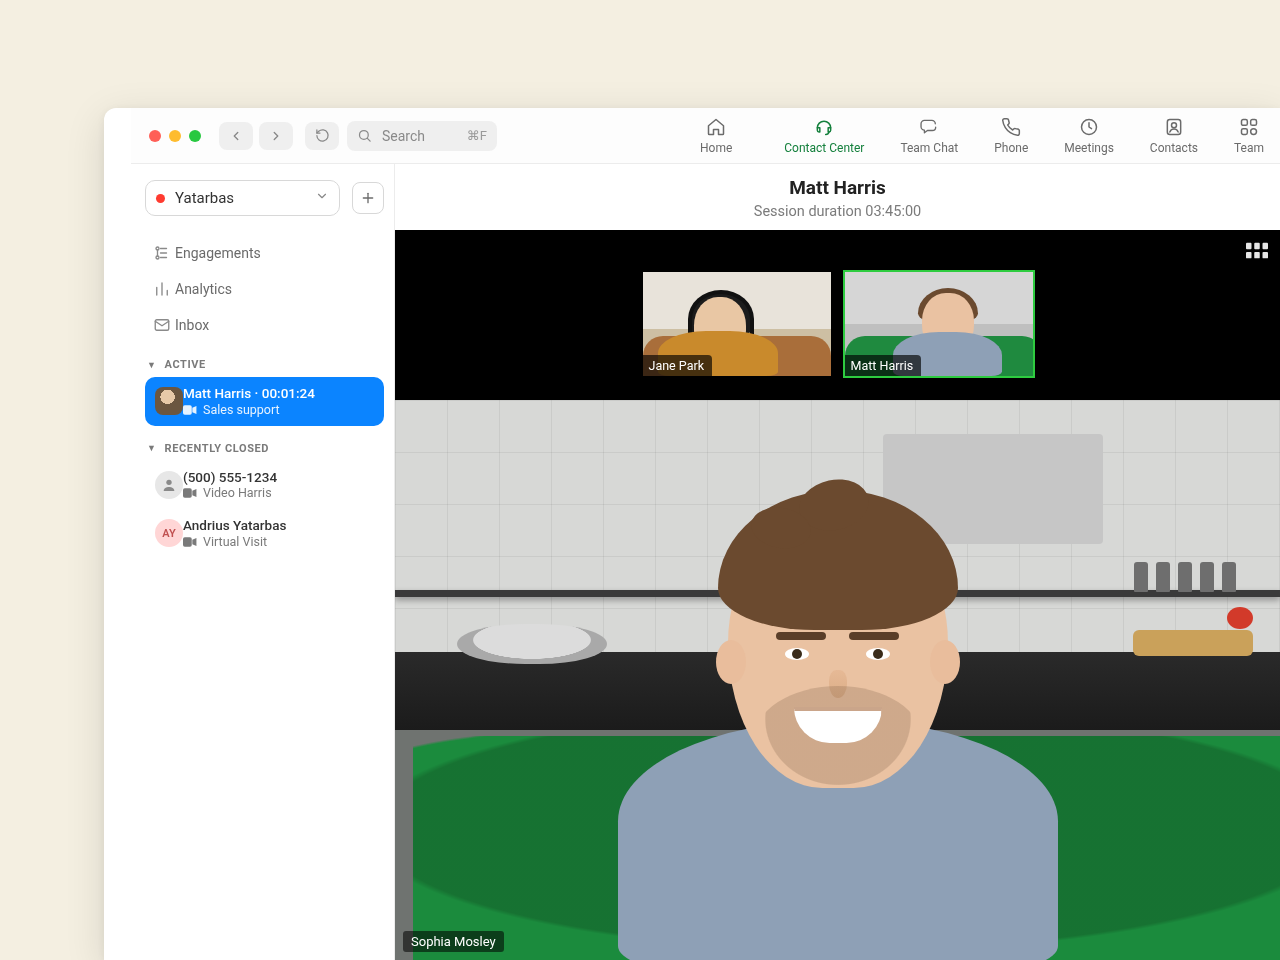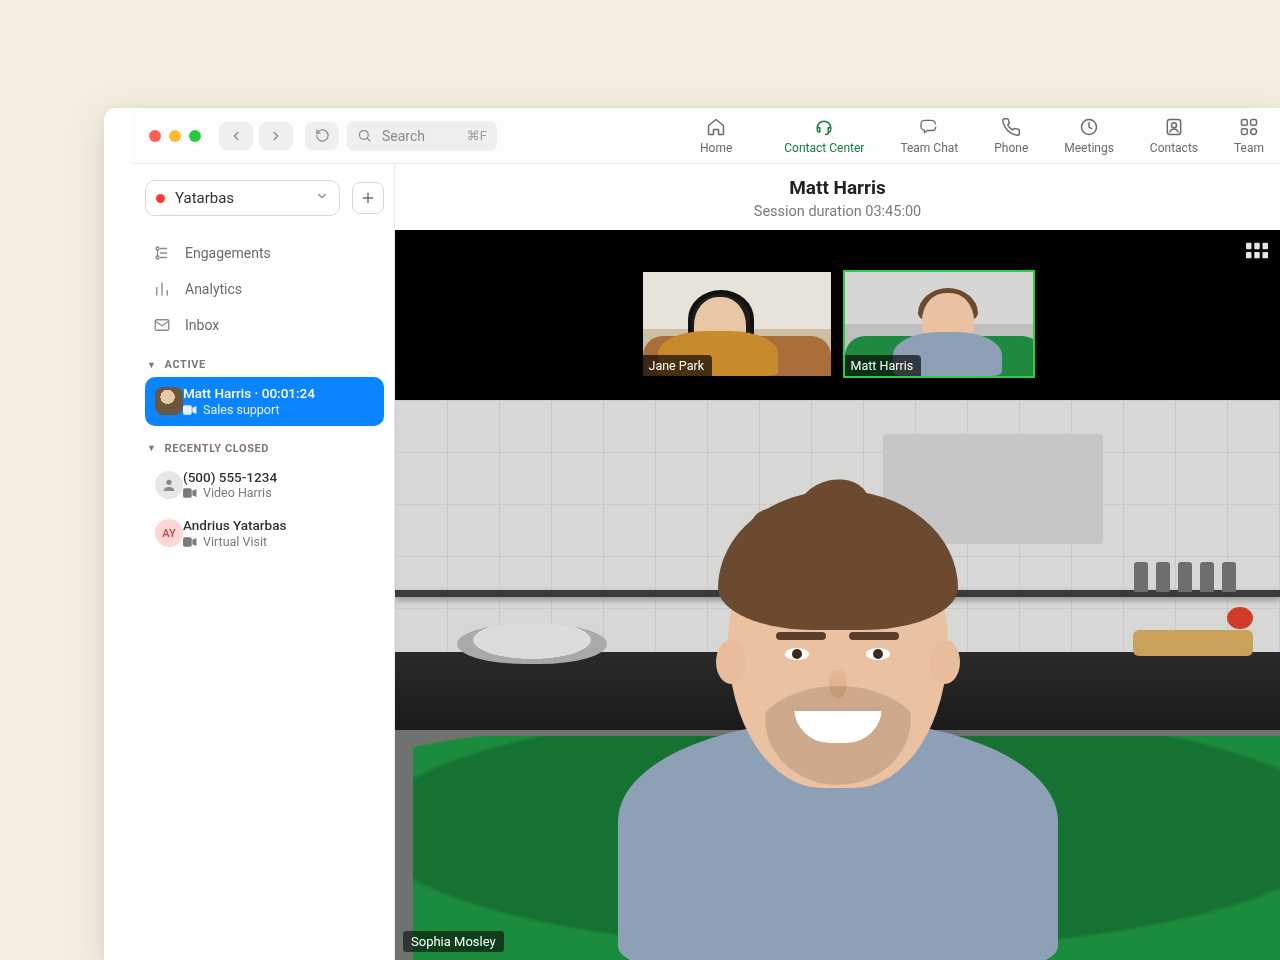--- a/index.html
+++ b/index.html
@@ -65,21 +65,21 @@
   .sidebar { width: 264px; border-right:1px solid #ececec; display:flex; flex-direction:column; padding: 16px 10px 0 14px;}
   .status-row { display:flex; align-items:center; gap:12px; margin-bottom:14px; }
   .status-pill {
     flex:1; height:36px; border:1px solid #d8d8d8; border-radius:10px; background:#fff;
     display:flex; align-items:center; padding:0 10px; gap:10px; font-size:15px; color:#333;
   }
   .status-dot { width:9px; height:9px; border-radius:50%; background:#ff3b30; }
   .status-pill .chev { margin-left:auto; color:#888; }
   .plusbtn { width:32px; height:32px; border:1px solid #d8d8d8; border-radius:8px; display:flex;align-items:center;justify-content:center; color:#6b6b6b;}
   .nav-list { display:flex; flex-direction:column; gap:2px; margin-top:6px; }
-  .nav-item { display:flex; align-items:center; gap:14px; padding:8px 8px; color:#6b6b6b; font-size:14px; border-radius:8px;}
+  .nav-item { display:flex; align-items:center; gap:4px; padding:8px 8px; color:#6b6b6b; font-size:14px; border-radius:8px;}
   .nav-item .nicon { width:18px; display:flex; align-items:center; justify-content:center; color:#8a8a8a; }
   .nav-item .nicon svg { width:18px; height:18px; }
   .section-hdr { display:flex; align-items:center; gap:8px; padding: 16px 6px 6px 2px; color:#7a7a7a; font-size:11px; font-weight:700; letter-spacing:.6px; }
   .section-hdr .tri { font-size:9px; color:#7a7a7a; }
   .engagement {
     display:flex; align-items:center; padding:8px 10px; border-radius:10px;
   }
   .engagement .avatar { width:28px; height:28px; border-radius:8px; flex-shrink:0; }
   .engagement .lines { display:flex; flex-direction:column; line-height:1.25; min-width:0;}
   .engagement .top { font-size:13.5px; font-weight:500; white-space:nowrap; overflow:hidden; text-overflow:ellipsis;}

